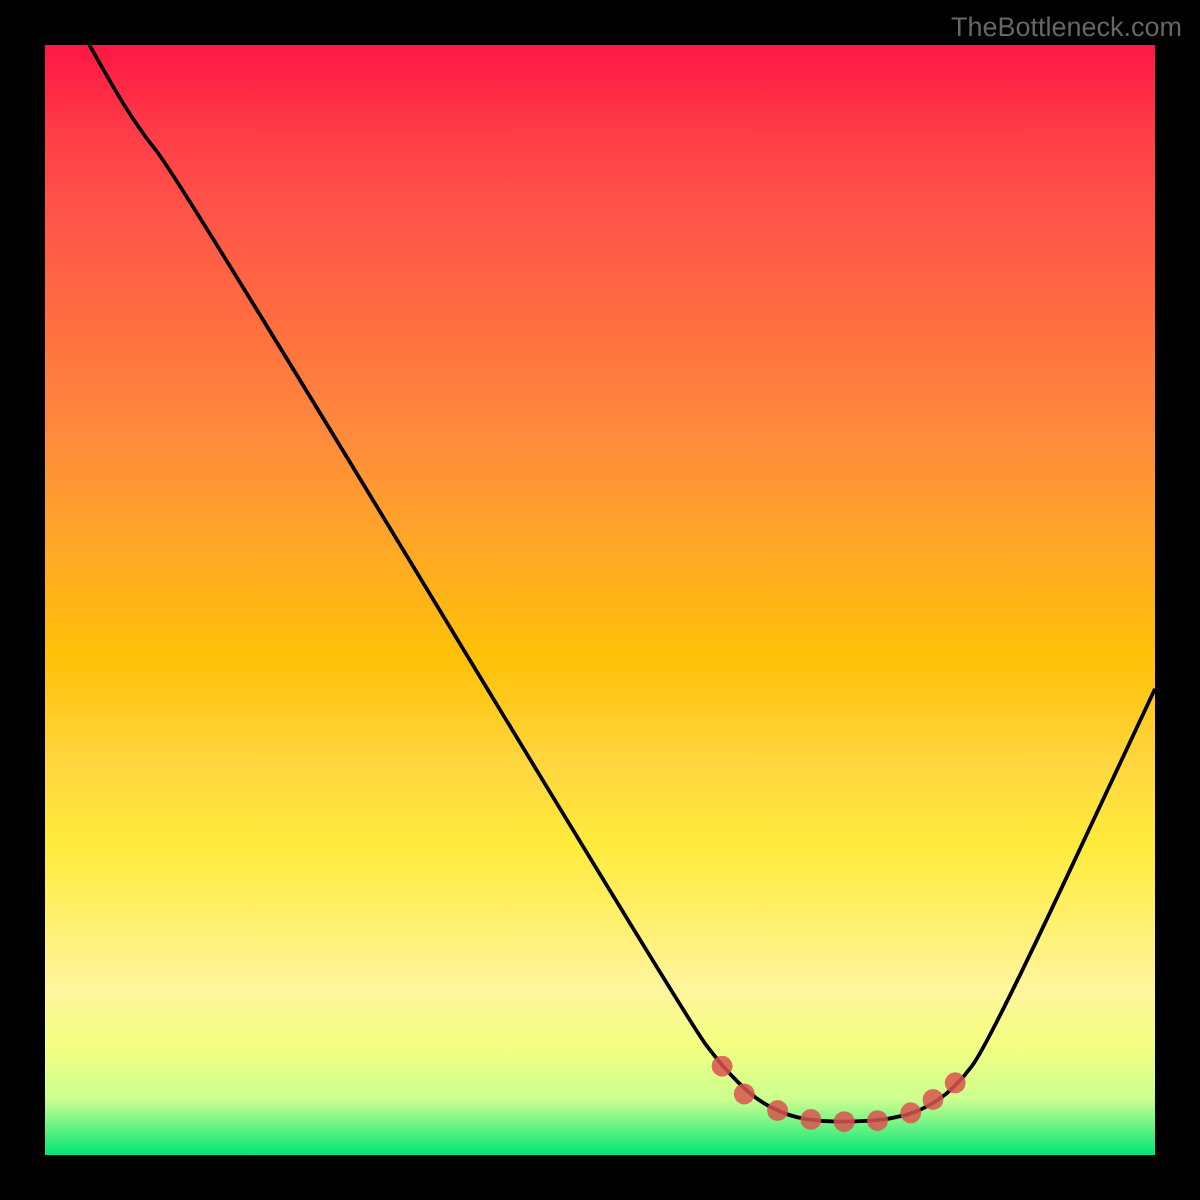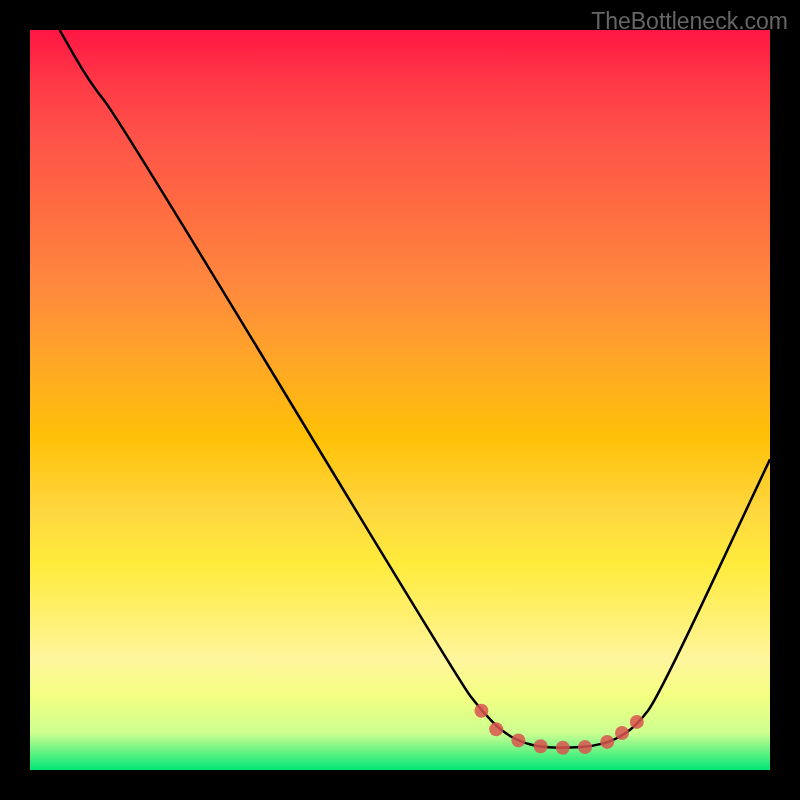--- a/index.html
+++ b/index.html
@@ -2,21 +2,21 @@
 <html><head>
 <meta charset="utf-8">
 <style>
   * { margin: 0; padding: 0; box-sizing: border-box; }
   body { width: 800px; height: 800px; background: #000; position: relative; font-family: Arial, sans-serif; }
   .watermark {
     position: absolute;
     top: 8px;
     right: 12px;
     color: #666;
-    font-size: 23px;
+    font-size: 18px;
     z-index: 10;
   }
   .plot-area {
     position: absolute;
     top: 30px;
     left: 30px;
     width: 740px;
     height: 740px;
     background: linear-gradient(to bottom,
       #ff1744 0%,

